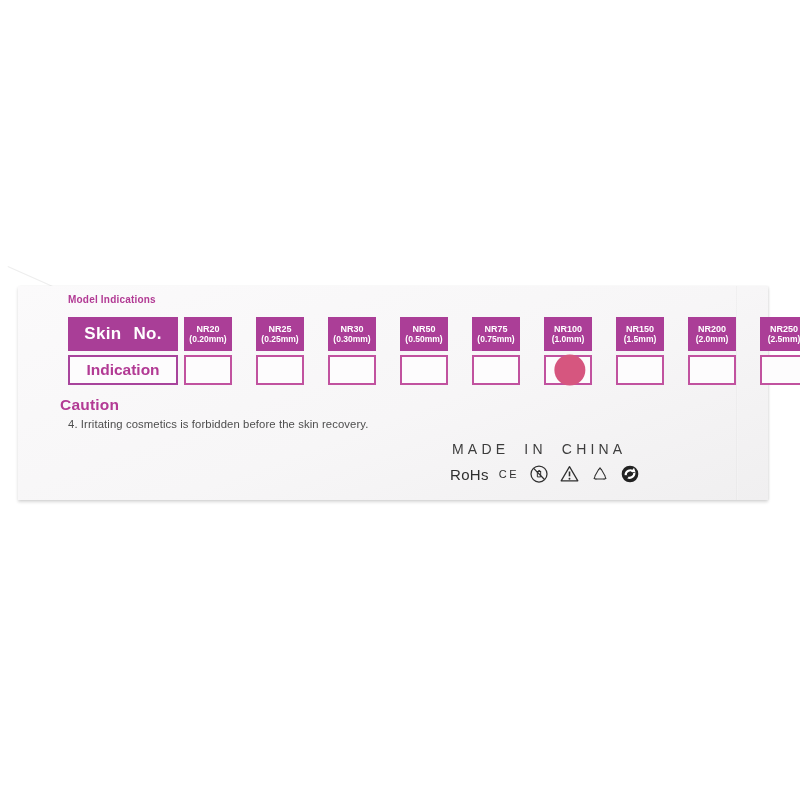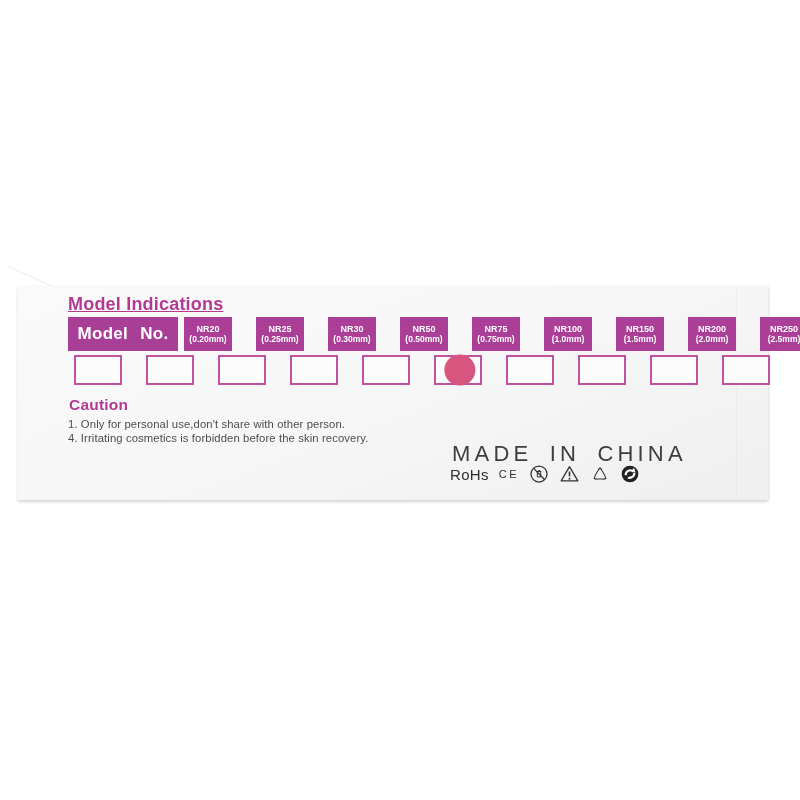--- a/index.html
+++ b/index.html
@@ -20,21 +20,21 @@
     position:absolute;left:18px;top:286px;width:750px;height:214px;
     background:linear-gradient(160deg,#fbfafb 0%,#f7f6f7 55%,#f0eff0 100%);
     box-shadow:0 2px 3px rgba(0,0,0,0.16), 1px 0 2px rgba(0,0,0,0.05);
   }
   .label-box .fold{
     position:absolute;top:0;right:30px;width:2px;height:100%;
     background:linear-gradient(to right,rgba(0,0,0,0.04),rgba(255,255,255,0.4));
   }
   .title{
     position:absolute;left:50px;top:8px;
-    font-size:18px;font-weight:600;color:#b23a94;letter-spacing:0.2px;text-decoration:underline;
+    font-size:10px;font-weight:600;color:#b23a94;letter-spacing:0.2px;
   }
   .table{position:absolute;left:50px;top:31px;}
   .row{display:flex;align-items:stretch;}
   .row.header .label-cell{
     width:110px;height:34px;background:#a93e97;color:#ffffff;
     display:flex;align-items:center;justify-content:center;
     font-size:17px;font-weight:600;word-spacing:7px;letter-spacing:0.3px;
   }
   .cells{display:flex;gap:24px;margin-left:6px;}
   .hdr-cell{
@@ -52,28 +52,28 @@
   }
   .ind-cell{
     width:48px;height:30px;box-sizing:border-box;border:2px solid #c1529f;
     background:#fdfcfd;position:relative;
   }
   .dot{
     position:absolute;width:31px;height:31px;border-radius:50%;
     background:#d6567f;left:50%;top:50%;transform:translate(-44%,-50%);
   }
   .caution-heading{
-    position:absolute;left:51px;top:110px;
+    position:absolute;left:42px;top:110px;
     font-size:15.5px;font-weight:700;color:#b23a94;letter-spacing:0.2px;
   }
   .caution-list{position:absolute;left:50px;top:132px;color:#4d4d4d;}
   .caution-list .item{font-size:11.3px;line-height:13.8px;letter-spacing:0.1px;}
   .made-in{
     position:absolute;left:434px;top:155px;
-    font-size:22px;color:#3d3d3d;letter-spacing:4.2px;word-spacing:7px;
+    font-size:14px;color:#3d3d3d;letter-spacing:4.2px;word-spacing:7px;
   }
   .marks-row{
     position:absolute;left:432px;top:176px;height:24px;
     display:flex;align-items:center;gap:10px;color:#2f2f2f;
   }
   .rohs{font-size:15px;color:#2f2f2f;letter-spacing:0.3px;}
   .ce{font-size:11px;font-weight:400;letter-spacing:2.5px;color:#2f2f2f;}
   .mark-icon{display:inline-flex;align-items:center;justify-content:center;}
   .mark-icon svg{display:block;}
 </style>
@@ -83,21 +83,21 @@
 <div class="scene">
   <div class="crease"></div>
 
   <div class="label-box">
     <div class="fold"></div>
 
     <div class="title">Model Indications</div>
 
     <div class="table">
       <div class="row header">
-        <div class="label-cell">Model No.</div>
+        <div class="label-cell">Skin No.</div>
         <div class="cells">
           <div class="hdr-cell">
             <span class="m-name">NR20</span>
             <span class="m-size">(0.20mm)</span>
           </div>
           <div class="hdr-cell">
             <span class="m-name">NR25</span>
             <span class="m-size">(0.25mm)</span>
           </div>
           <div class="hdr-cell">
@@ -129,41 +129,41 @@
             <span class="m-size">(2.5mm)</span>
           </div>
           <div class="hdr-cell">
             <span class="m-name">NR300</span>
             <span class="m-size">(3.00mm)</span>
           </div>
         </div>
       </div>
 
       <div class="row indication">
+        <div class="label-cell">Indication</div>
         <div class="cells">
           <div class="ind-cell"></div>
           <div class="ind-cell"></div>
           <div class="ind-cell"></div>
           <div class="ind-cell"></div>
           <div class="ind-cell"></div>
           <div class="ind-cell">
             <div class="dot"></div>
           </div>
           <div class="ind-cell"></div>
           <div class="ind-cell"></div>
           <div class="ind-cell"></div>
           <div class="ind-cell"></div>
         </div>
       </div>
     </div>
 
     <div class="caution-heading">Caution</div>
 
     <div class="caution-list">
-      <div class="item">1. Only for personal use,don't share with other person.</div>
       <div class="item">4. Irritating cosmetics is forbidden before the skin recovery.</div>
     </div>
 
     <div class="made-in">MADE IN CHINA</div>
 
     <div class="marks-row">
       <span class="rohs">RoHs</span>
       <span class="ce">CE</span>
       <span class="mark-icon">
         <svg width="20" height="20" viewBox="0 0 24 24">

